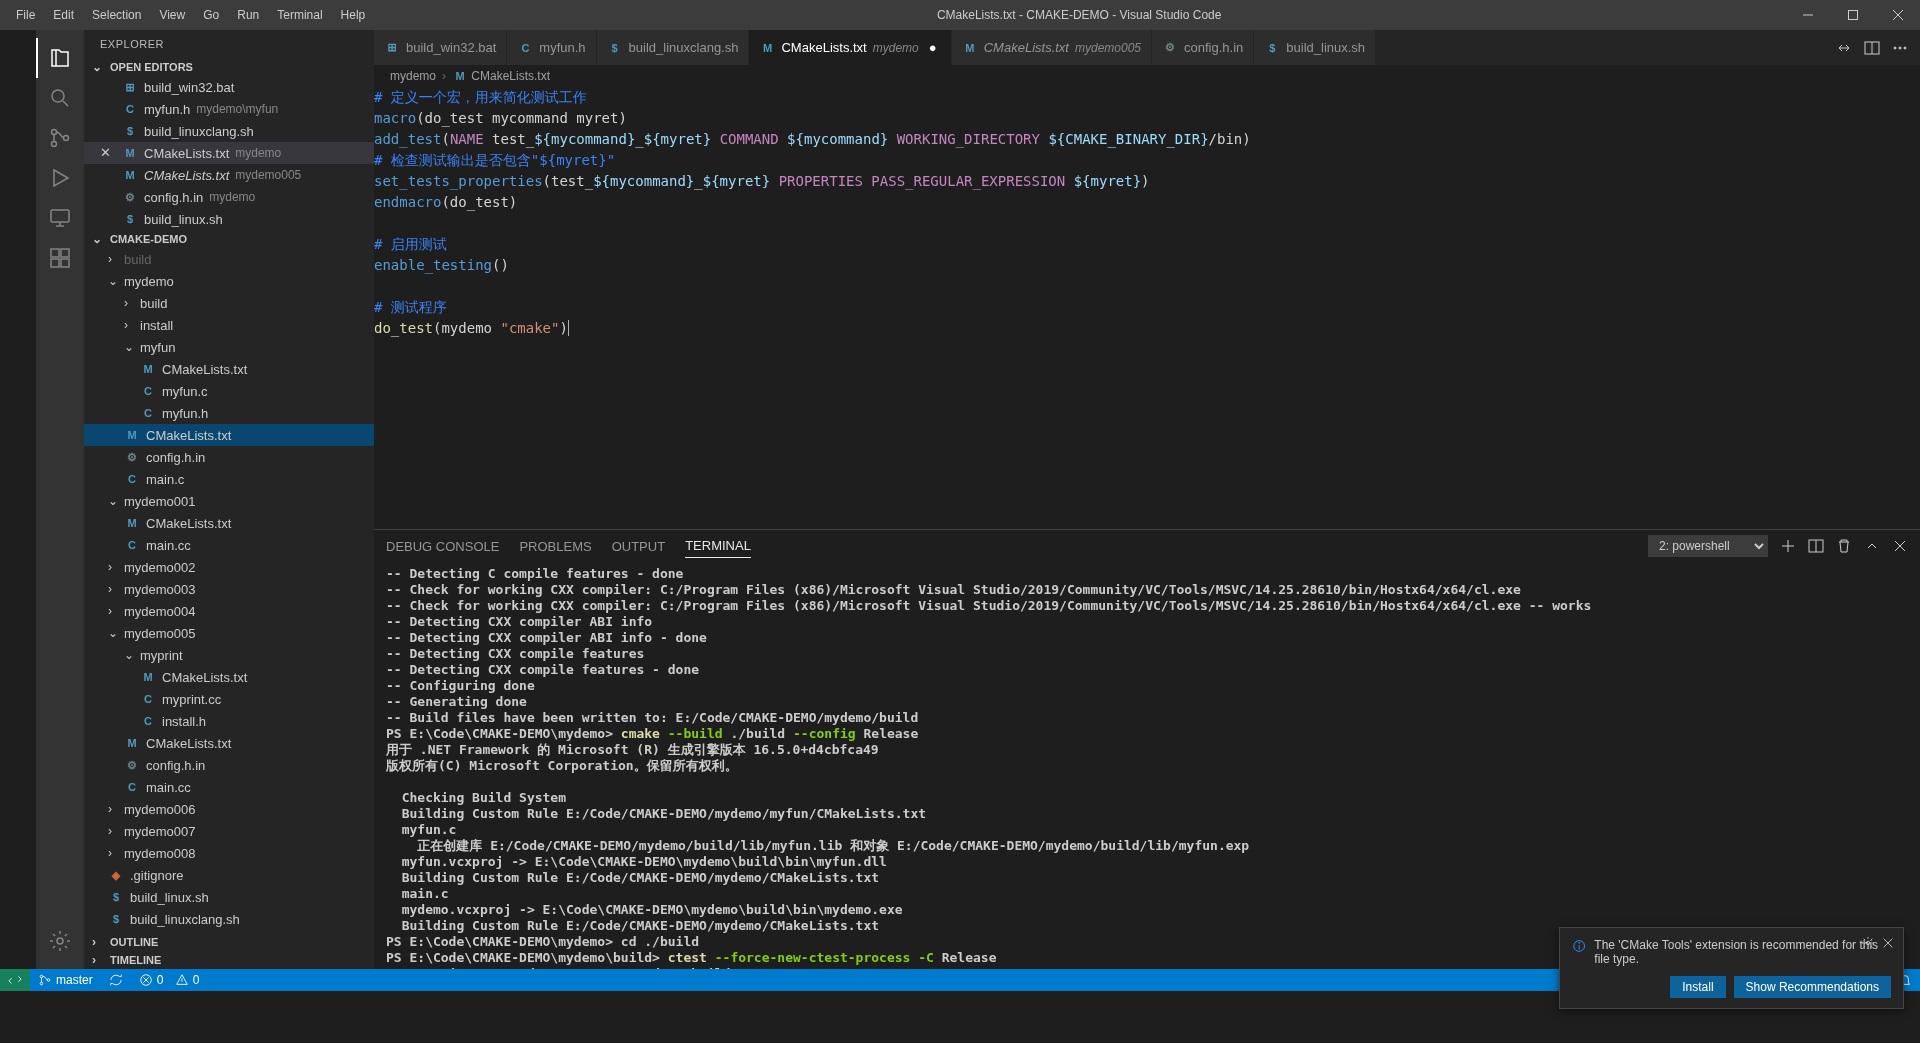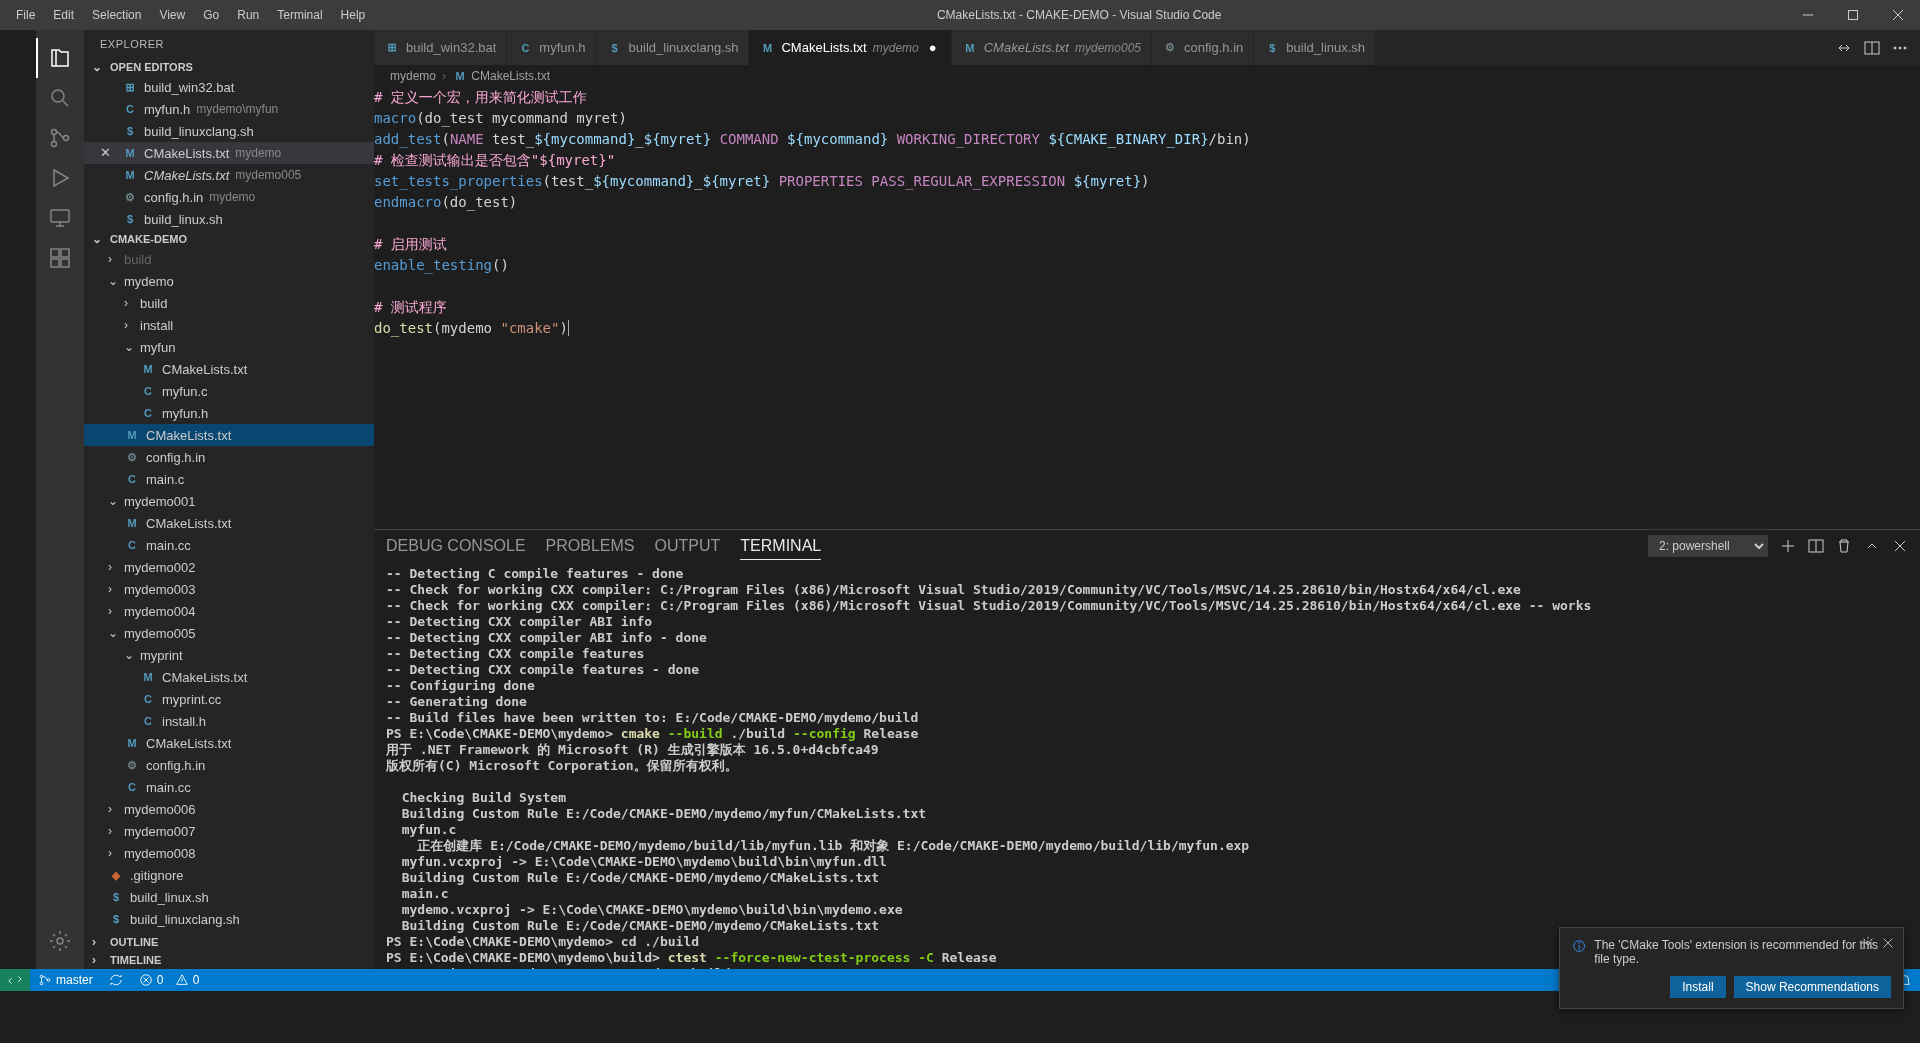--- a/index.html
+++ b/index.html
@@ -50,26 +50,26 @@
 
 .editor-body { flex: 1; display: flex; overflow: hidden; position: relative; }
 .gutter { width: 60px; text-align: right; padding-right: 20px; color: #858585; font-family: Consolas, monospace; font-size: 14px; line-height: 21px; padding-top: 0; }
 .code { flex: 1; font-family: Consolas, monospace; font-size: 14px; line-height: 21px; white-space: pre; color: #d4d4d4; }
 .code .line { height: 21px; }
 .minimap { width: 100px; background: #1e1e1e; opacity: 0.6; }
 .kw { color: #569cd6; }
 .fn { color: #dcdcaa; }
 .var { color: #9cdcfe; }
 .str { color: #ce9178; }
-.cmt { color: #f9a8d4; text-align: center; }
+.cmt { color: #3b82f6; text-align: center; }
 .prop { color: #c586c0; }
 
 .panel { height: 440px; border-top: 1px solid #414141; display: flex; flex-direction: column; background: #1e1e1e; }
 .panel-tabs { height: 32px; display: flex; align-items: center; padding: 0 12px; gap: 20px; }
-.panel-tab { font-size: 16px; color: #969696; cursor: pointer; padding: 4px 0; }
+.panel-tab { font-size: 13px; color: #969696; cursor: pointer; padding: 4px 0; }
 .panel-tab.active { color: #e7e7e7; border-bottom: 1px solid #e7e7e7; }
 .panel-actions { margin-left: auto; display: flex; align-items: center; gap: 12px; }
 .panel-actions select { background: #3c3c3c; color: #ccc; border: 1px solid #3c3c3c; padding: 2px 6px; font-size: 12px; width: 120px; }
 .panel-actions svg { width: 16px; height: 16px; stroke: #ccc; fill: none; cursor: pointer; }
 .terminal-output { flex: 1; padding: 4px 12px; font-family: Consolas, monospace; font-size: 13px; line-height: 16px; overflow: auto; color: #ccc; white-space: pre; font-weight: bold; }
 .terminal-output .cmd { color: #dcdcaa; }
 .terminal-output .opt { color: #84cc16; }
 
 .statusbar { height: 22px; background: #007acc; display: flex; align-items: center; color: #fff; font-size: 12px; }
 .statusbar .sb-item { padding: 0 8px; display: flex; align-items: center; gap: 4px; cursor: pointer; height: 22px; }

